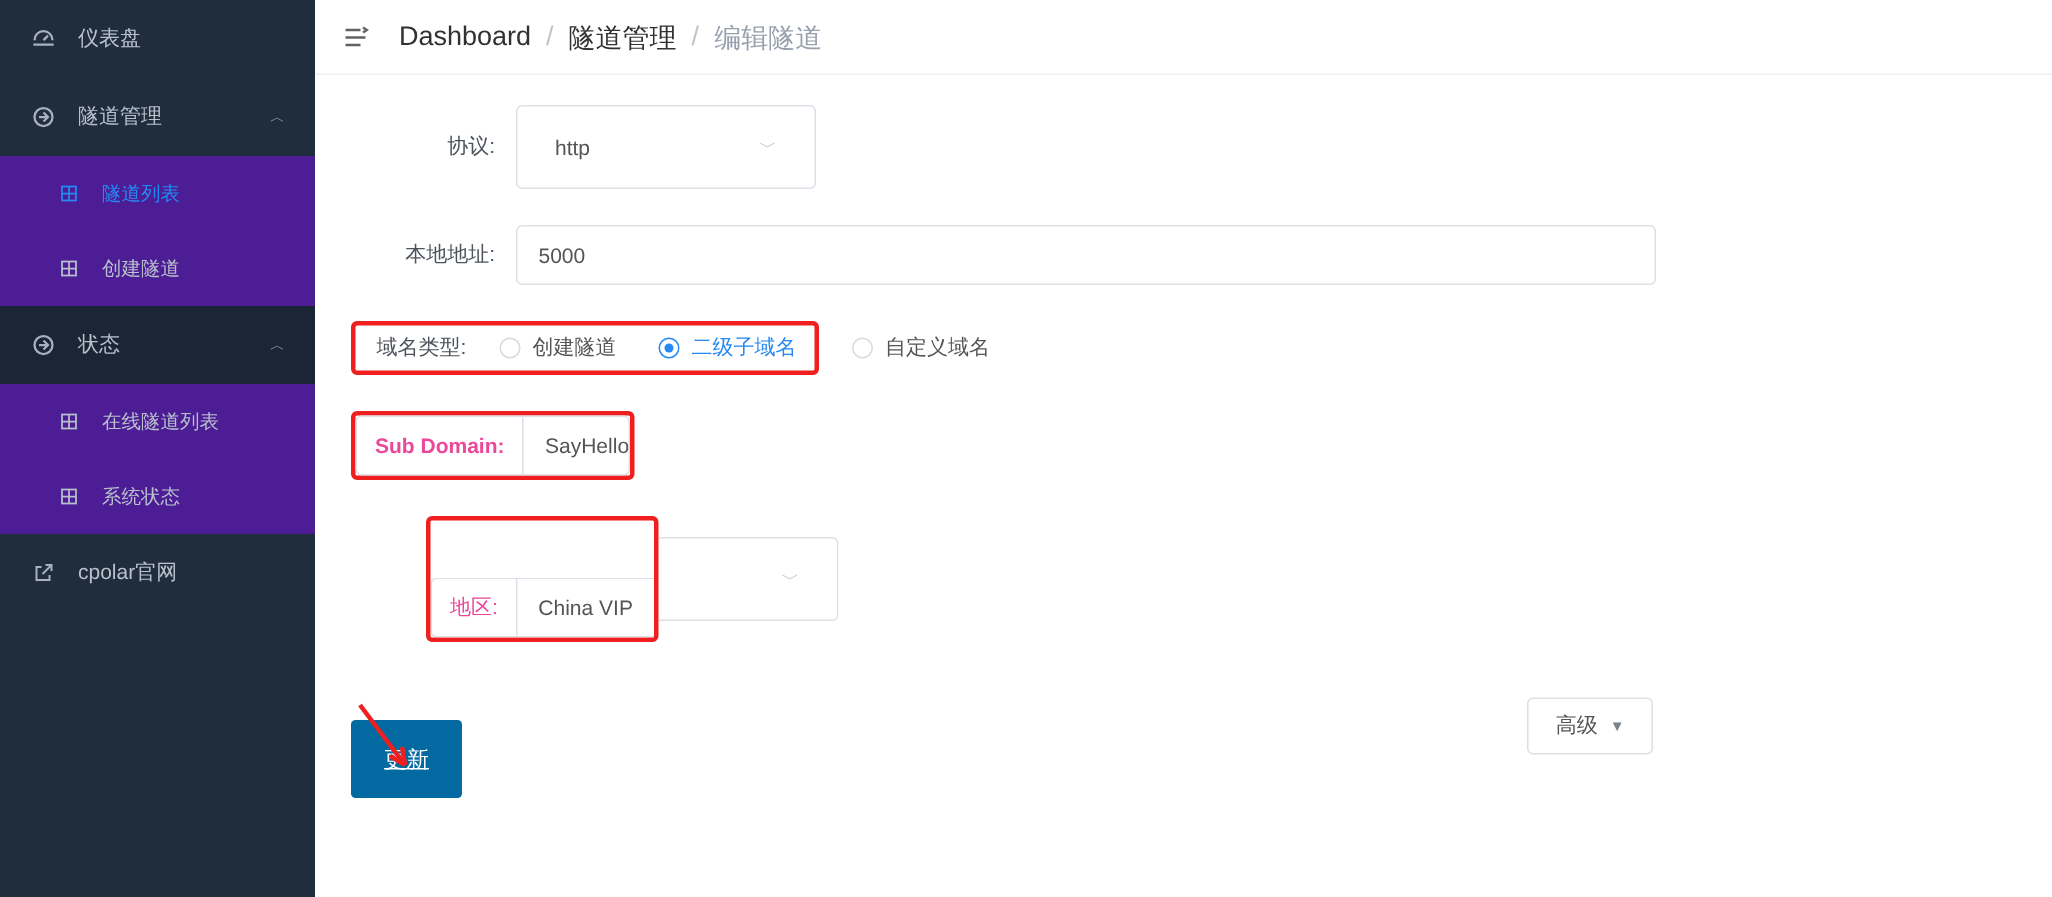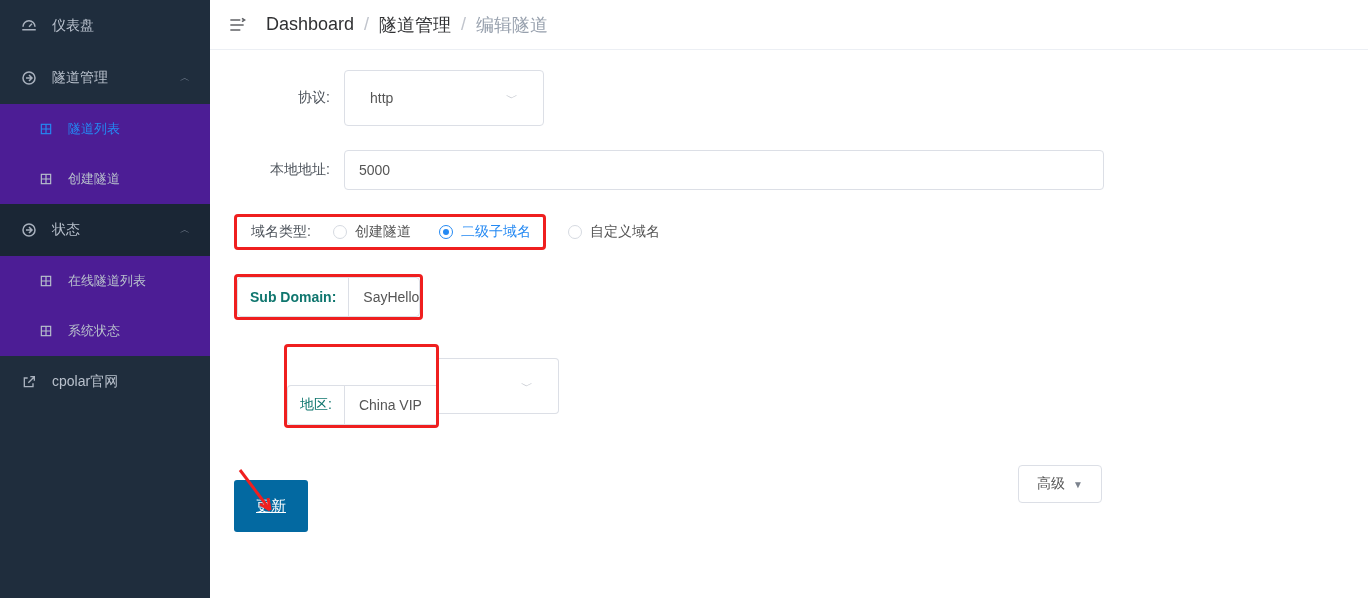--- a/index.html
+++ b/index.html
@@ -154,21 +154,21 @@
       display: inline-flex;
       height: 40px;
       border: 1px solid #dcdfe6;
       border-radius: 4px;
       align-items: stretch;
       overflow: hidden;
     }
     .boxed-label {
       display: flex; align-items: center;
       padding: 0 12px;
-      color: #0f766e;
+      color: #ec4899;
       border-right: 1px solid #dcdfe6;
       white-space: nowrap;
     }
     .boxed-input {
       display: flex; align-items: center;
       padding: 0 14px;
       color: #555;
       min-width: 70px;
     }
 

